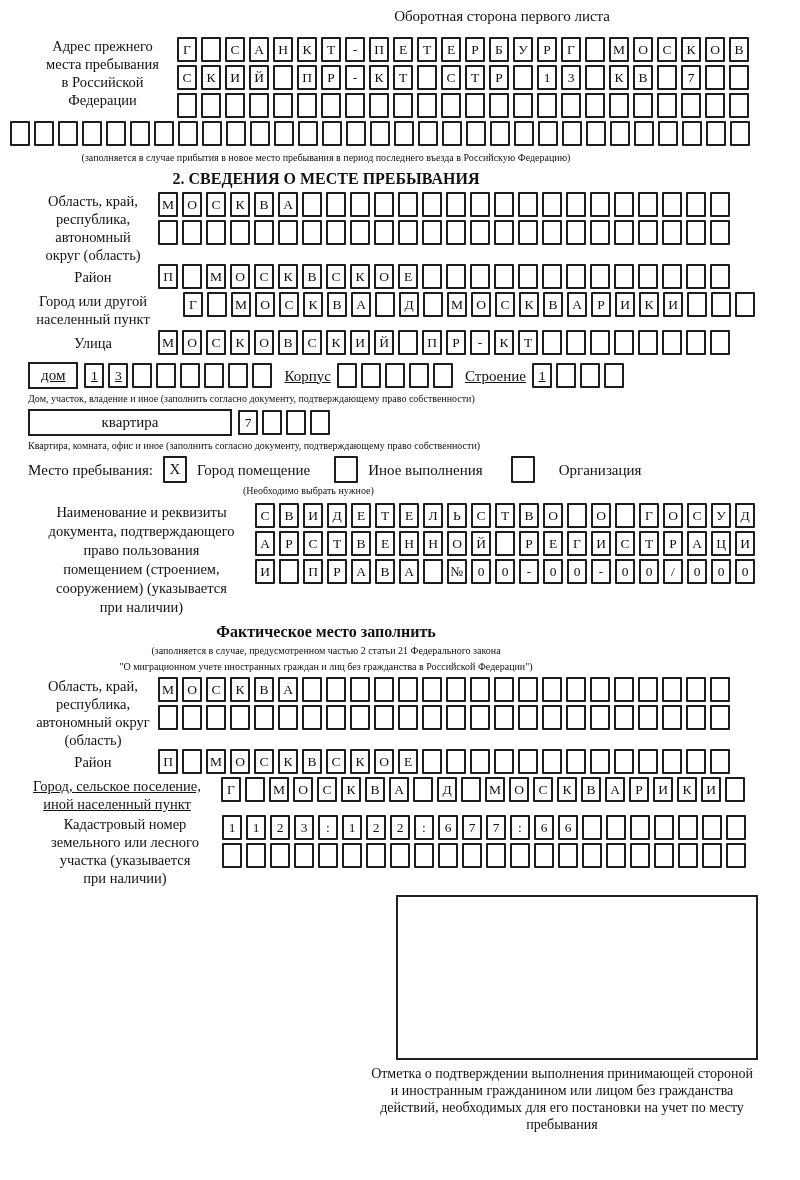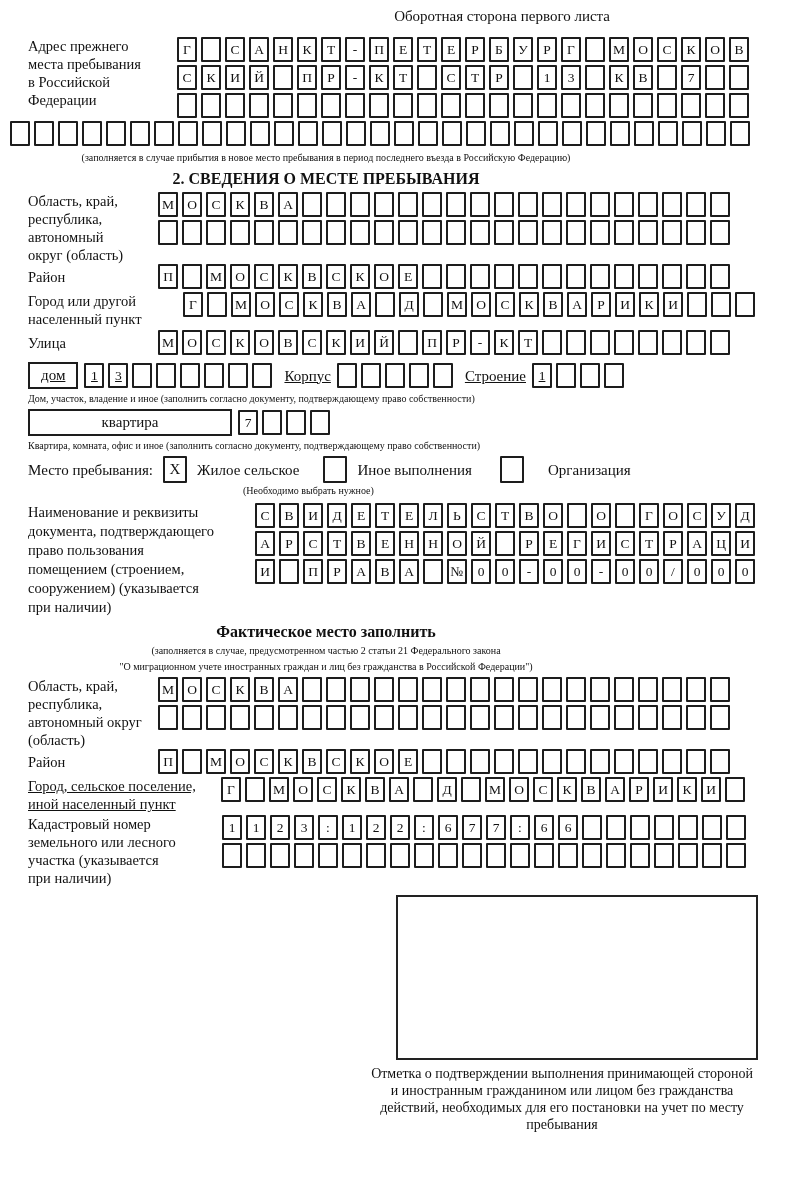--- a/index.html
+++ b/index.html
@@ -1,19 +1,19 @@
 <!DOCTYPE html>
 <html><head>
 <meta charset="utf-8">
 <style>
   html,body{margin:0;padding:0;background:#fff;}
   body{width:800px;height:1180px;overflow:hidden;font-family:"Liberation Serif","DejaVu Serif",serif;color:#111;}
   .page{box-sizing:border-box;width:652px;height:1180px;padding:8px 28px 0 28px;}
   .hdr{ text-align:right;font-size:15px;padding-right:14px;}
-  .row{display:flex;align-items:flex-start;}
+  .row{display:flex;align-items:flex-start;text-align:center;}
   .lbl{font-size:14.5px;line-height:18px;white-space:pre-line;flex:0 0 auto;}
   .cells{display:flex;gap:4px;flex-wrap:nowrap;}
   .cellcol{display:flex;flex-direction:column;gap:3px;}
   .cell{box-sizing:border-box;display:inline-flex;align-items:center;justify-content:center;
         width:20px;height:25px;border:2px solid #1d1d1d;border-radius:1px;
         font-size:13.5px;font-family:"Liberation Serif",serif;background:#fff;flex:0 0 auto;}
   .note{font-size:10px;text-align:center;line-height:16px;}
   .sect-title{font-size:16px;font-weight:bold;text-align:center;}
   .widebox{box-sizing:border-box;border:2px solid #1d1d1d;height:27px;display:flex;
            align-items:center;justify-content:center;font-size:15px;}
@@ -342,21 +342,21 @@
         <span class="cell"></span>
         <span class="cell"></span>
         <span class="cell"></span>
       </div>
   </div>
   <div class="note mt2" style="text-align:left;">Квартира, комната, офис и иное (заполнить согласно документу, подтверждающему право собственности)</div>
 
   <div class="row mt2" style="align-items:center;gap:10px;">
     <div class="inline-lbl">Место пребывания:</div>
     <span class="cell ckcell">X</span>
-    <div class="inline-lbl">Жилое сельское</div>
+    <div class="inline-lbl">Город помещение</div>
     <span class="cell ckcell" style="margin-left:14px;"></span>
     <div class="inline-lbl">Иное выполнения</div>
     <span class="cell ckcell" style="margin-left:18px;"></span>
     <div class="inline-lbl" style="margin-left:14px;">Организация</div>
   </div>
   <div class="note" style="text-align:left;margin-left:215px;">(Необходимо выбрать нужное)</div>
 
   <div class="row mt4">
     <div class="lbl" style="width:227px;line-height:19px;">Наименование и реквизиты
 документа, подтверждающего

